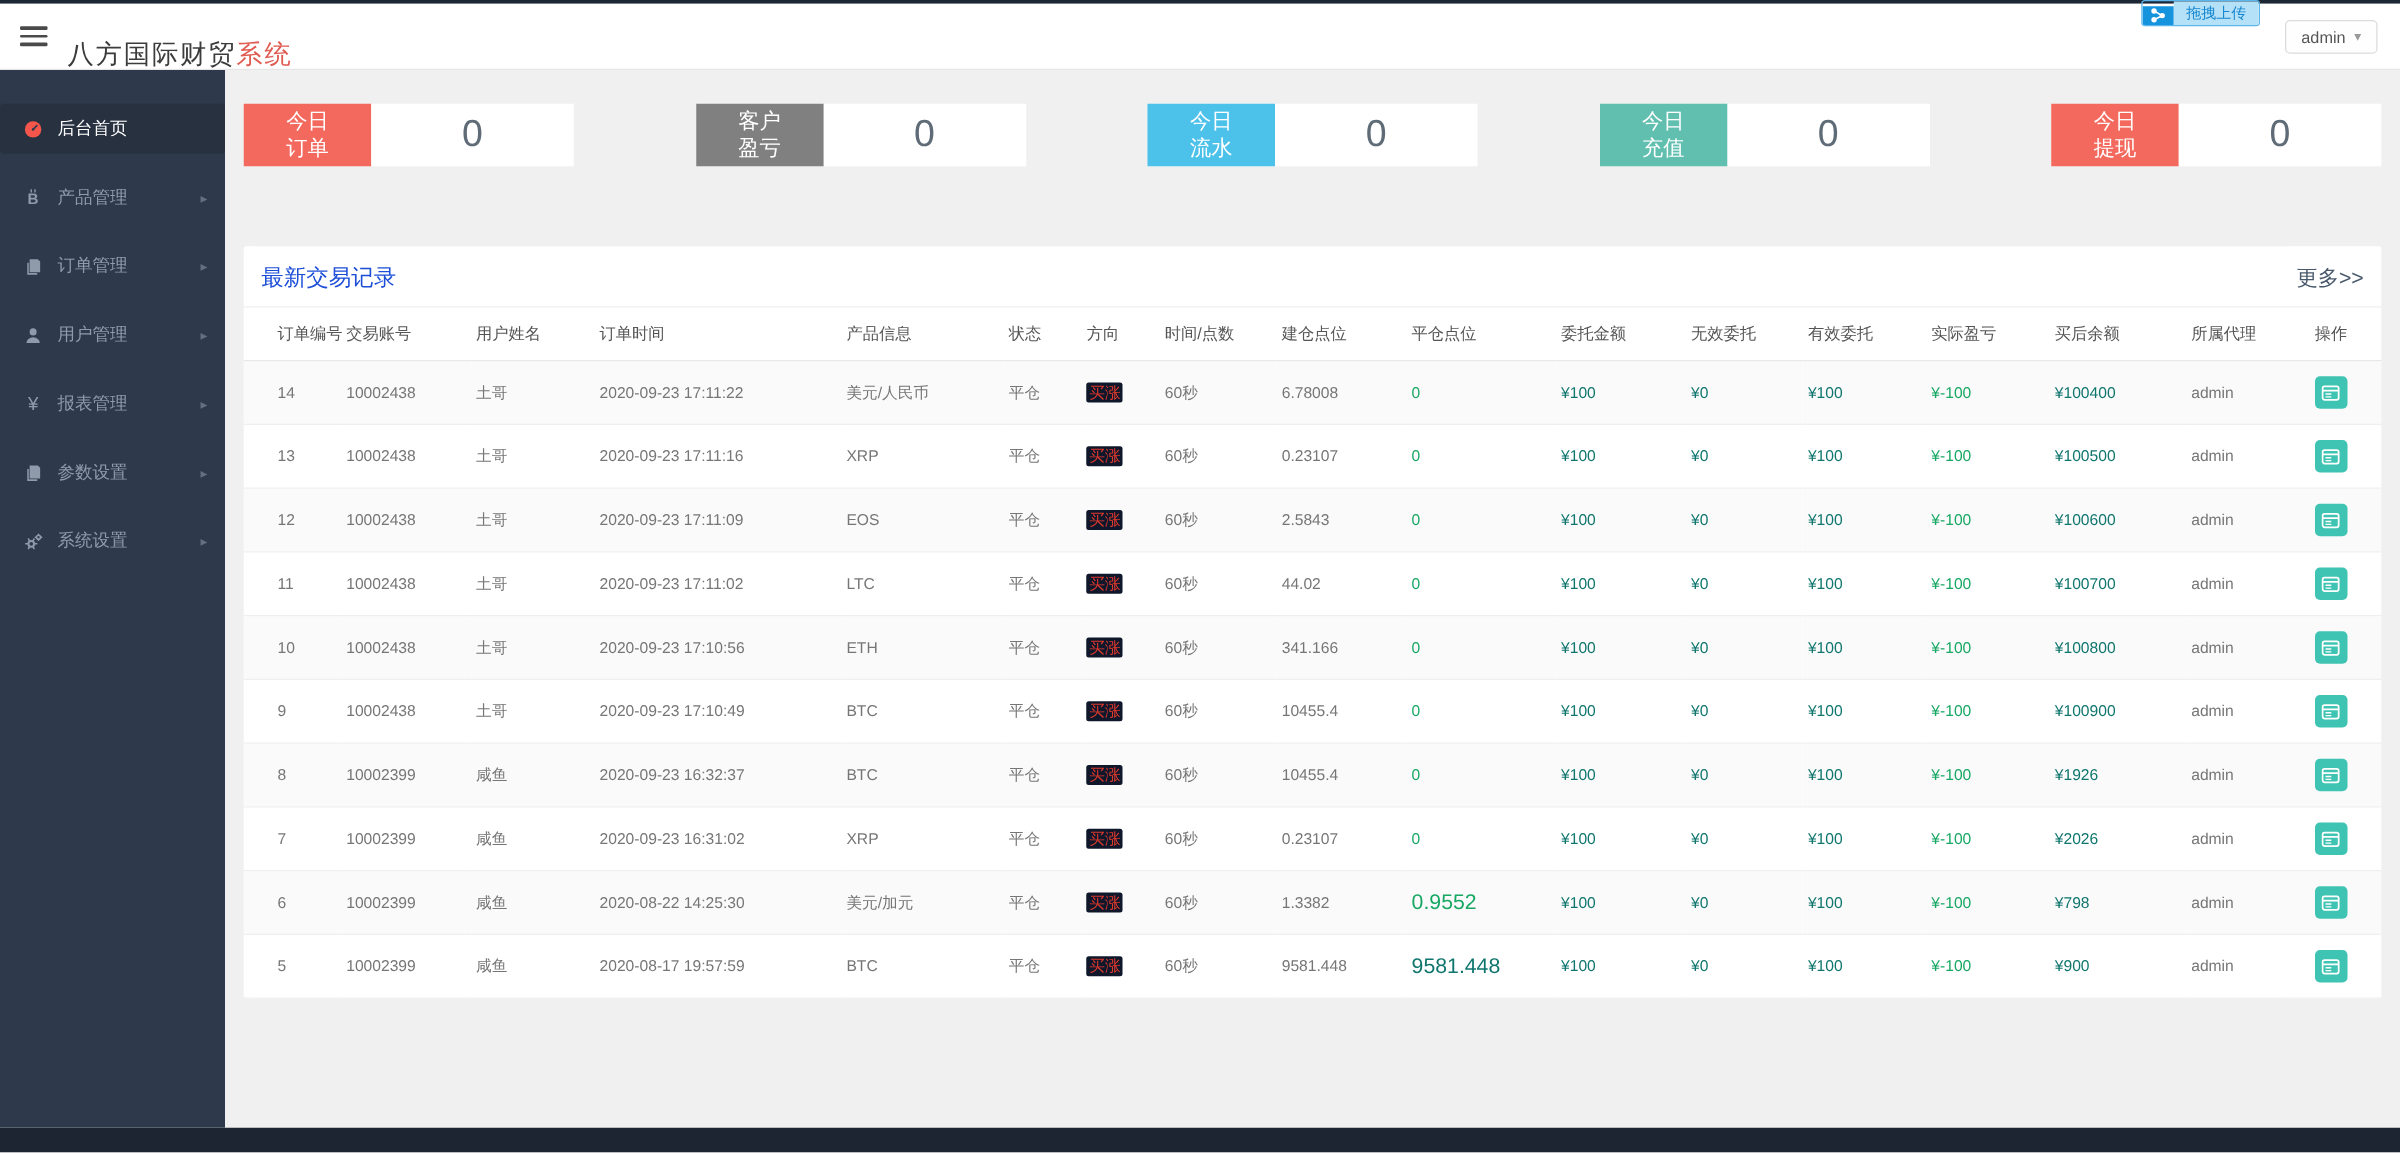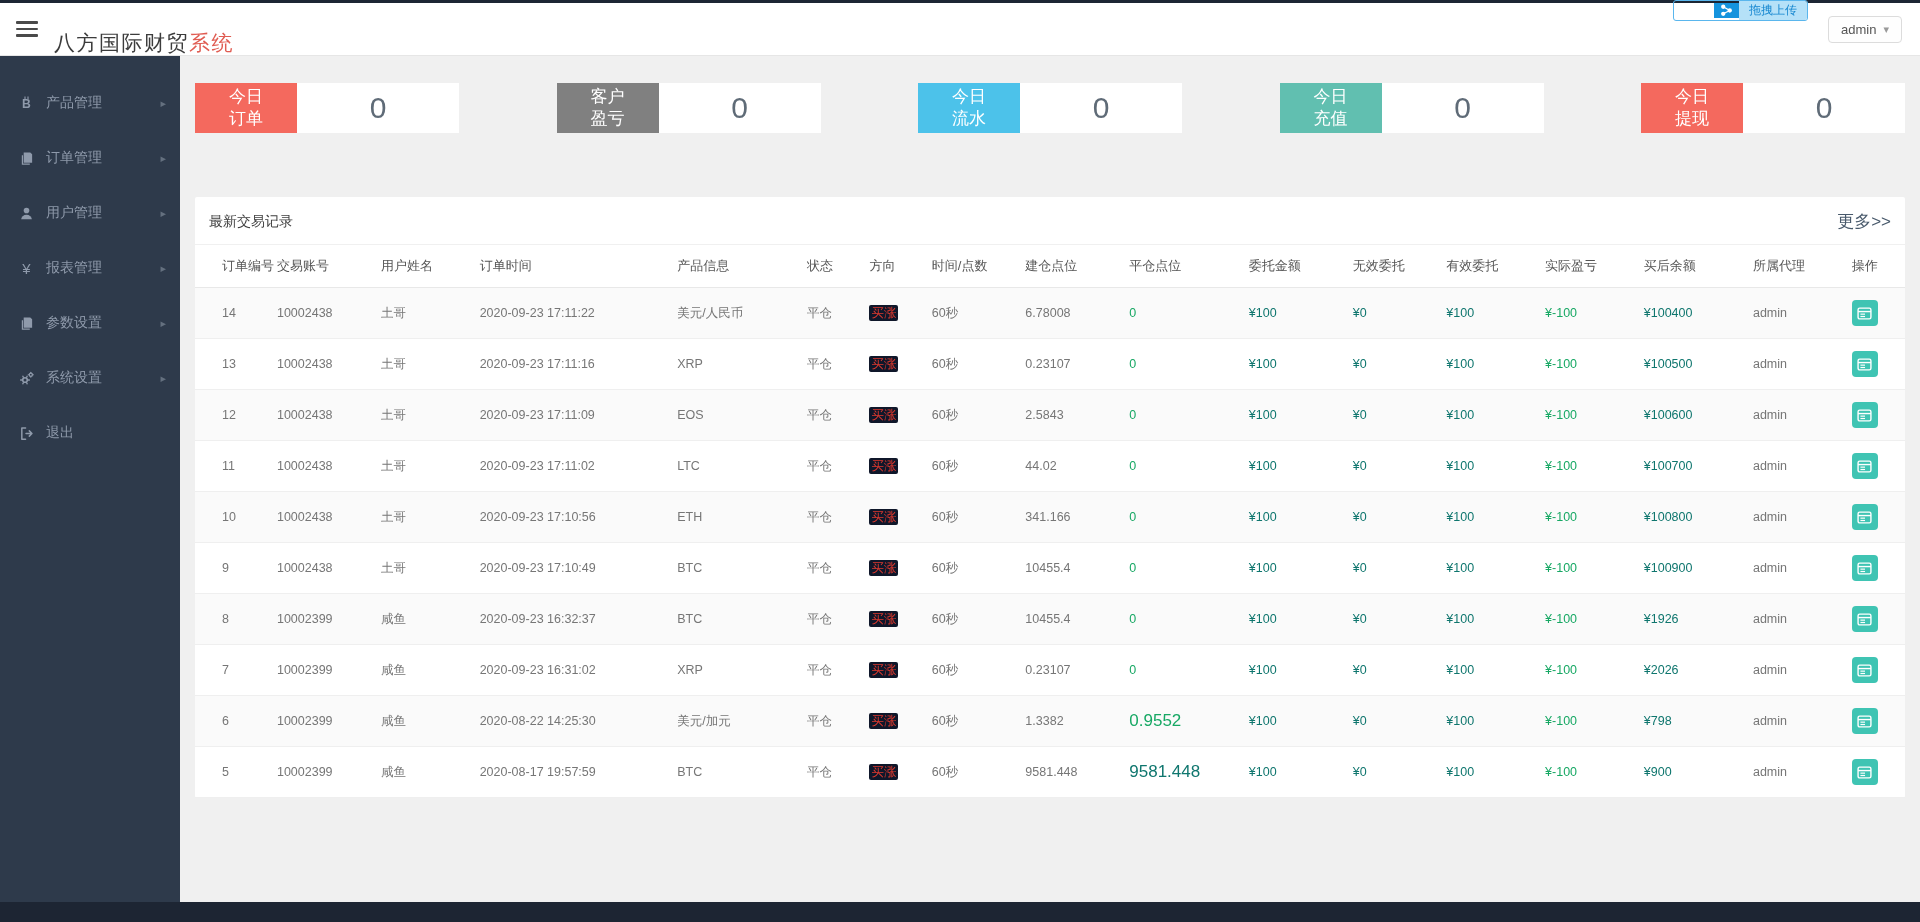--- a/index.html
+++ b/index.html
@@ -4,21 +4,21 @@
 <style>
   * { box-sizing: border-box; margin: 0; padding: 0; }
   html,body { width:1920px; height:922px; overflow:hidden; font-family:"Liberation Sans","DejaVu Sans",sans-serif; background:#f0f0f0; }
 
   .topline { height:3px; background:#1c2634; }
   .header { height:53px; background:#fff; display:flex; align-items:center; padding-left:16px; border-bottom:1px solid #e6e6e6; position:relative; }
   .hamburger { width:22px; height:16px; display:flex; flex-direction:column; justify-content:space-between; cursor:pointer; margin-right:16px; }
   .hamburger span { display:block; height:2.6px; background:#4a4a4a; border-radius:1px; }
   .brand { font-size:21px; color:#3c3c3c; letter-spacing:1.5px;margin-top:28px; }
   .brand .accent { color:#e05c52; }
-  .upload-badge { position:absolute; top:-3px; right:112px; height:21px; display:flex; align-items:center; border:1px solid #5ab6ed; border-radius:3px; overflow:hidden; cursor:pointer;padding-left:40px; }
+  .upload-badge { position:absolute; top:-3px; right:112px; height:21px; display:flex; align-items:flex-end; border:1px solid #5ab6ed; border-radius:3px; overflow:hidden; cursor:pointer; }
   .ub-icon { width:25px; background:#1593dd; display:flex; align-items:center; justify-content:center; }
   .ub-label { background:#b5e1f8; color:#1687d0; font-size:12px; line-height:19px; padding:0 10px; }
   .user-menu { margin-left:auto; margin-right:18px; border:1px solid #dcdcdc; border-radius:4px; background:#fefefe; padding:5px 12px; font-size:13px; color:#555; cursor:pointer; display:flex; align-items:center; }
   .user-menu .caret { color:#999; margin-left:7px; font-size:11px; }
 
   .app { display:flex; height:846px; }
   .sidebar { width:180px; background:#2e3a4b; padding-top:27px; flex-shrink:0; }
   .sidebar ul { list-style:none; }
   .sidebar li { height:40px; margin-bottom:15px; display:flex; align-items:center; padding:0 14px 0 18px; color:#8f9aab; font-size:14px; cursor:pointer; }
   .sidebar li.active { background:#273140; border-radius:3px; color:#fff; }
@@ -32,21 +32,21 @@
   .stats .grp { margin-right:66px; }
   .stats .val { margin-left:10px; }
 
   .cards { margin-top:27px; display:flex; justify-content:space-between; }
   .card { width:264px; height:50px; display:flex; }
   .card-label { width:102px; color:#fff; font-size:17px; line-height:22px; display:flex; flex-direction:column; align-items:center; justify-content:center; }
   .card-value { flex:1; background:#fff; display:flex; align-items:center; justify-content:center; font-size:30px; font-weight:300; color:#5f6b77; }
 
   .panel { margin-top:64px; background:#fff; border-radius:2px; }
   .panel-head { display:flex; align-items:center; justify-content:space-between; padding:13px 14px 11px; }
-  .panel-title { color:#404040; font-size:14px; }
+  .panel-title { color:#1d4ed8; font-size:18px; }
   .more-link { color:#48596b; font-size:17px; cursor:pointer; text-decoration:none; }
 
   table { width:100%; border-collapse:collapse; table-layout:fixed; }
   th { text-align:left; font-weight:400; color:#555; font-size:13px; padding:12px 4px; border-top:1px solid #f0f0f0; border-bottom:1px solid #e8e8e8; white-space:nowrap; }
   td { font-size:12.5px; color:#767676; padding:12px 4px; border-bottom:1px solid #efefef; white-space:nowrap; overflow:hidden; }
   tbody tr:nth-child(odd) td { background:#fafafa; }
   th:first-child, td:first-child { padding-left:27px; }
   .dir-badge { color:#e0392e; background:#0f172a; padding:1px 2px; border-radius:2px; }
   .red { color:#0f766e; }
   .green { color:#17a864; }
@@ -82,20 +82,31 @@
   </div>
   <div class="user-menu">
     <span>admin</span>
     <span class="caret">▾</span>
   </div>
 </header>
 
 <div class="app">
   <aside class="sidebar">
     <ul>
+  <li class="active">
+    <span class="s-icon">
+            <svg width="15" height="15" viewBox="0 0 16 16">
+              <circle cx="8" cy="8" r="7" fill="currentColor"></circle>
+              <rect x="7.3" y="2.8" width="1.4" height="5.6" rx="0.7" fill="#2e3a4b" transform="rotate(45 8 8)"></rect>
+              <circle cx="8" cy="8" r="1.1" fill="#2e3a4b"></circle>
+            </svg>
+          </span>
+    <span class="s-label">后台首页</span>
+    <span class="s-arrow" style="visibility: hidden;">▸</span>
+  </li>
 
   <li>
     <span class="s-icon">
             <svg width="15" height="15" viewBox="0 0 16 16">
               <text x="8" y="13" text-anchor="middle" font-size="13" font-weight="bold" fill="currentColor" font-family="Liberation Sans, sans-serif">B</text>
               <line x1="6.4" y1="0.5" x2="6.4" y2="3.2" stroke="currentColor" stroke-width="1.2"></line>
               <line x1="9.6" y1="0.5" x2="9.6" y2="3.2" stroke="currentColor" stroke-width="1.2"></line>
             </svg>
           </span>
     <span class="s-label">产品管理</span>
@@ -161,30 +172,20 @@
                 <line x1="11.8" y1="6.4" x2="11.8" y2="7.3"></line>
                 <line x1="10.2" y1="4.8" x2="9.2" y2="4.8"></line>
                 <line x1="11.8" y1="3.2" x2="11.8" y2="2.3"></line>
               </g>
             </svg>
           </span>
     <span class="s-label">系统设置</span>
     <span class="s-arrow" style="visibility: visible;">▸</span>
   </li>
 
-  <li>
-    <span class="s-icon">
-            <svg width="15" height="15" viewBox="0 0 16 16" stroke="currentColor" fill="none" stroke-width="1.6" stroke-linecap="round" stroke-linejoin="round">
-              <path d="M7 2 H3 V14 H7"></path>
-              <path d="M7.5 8 H13.5 M11 5.2 L13.8 8 L11 10.8"></path>
-            </svg>
-          </span>
-    <span class="s-label">退出</span>
-    <span class="s-arrow" style="visibility: hidden;">▸</span>
-  </li>
 </ul>
   </aside>
 
   <main class="main">
 
     <div class="cards">
   <div class="card">
     <div class="card-label" style="background: rgb(244, 105, 94);">
       <span class="l1">今日</span>
             <span class="l2">订单</span>

